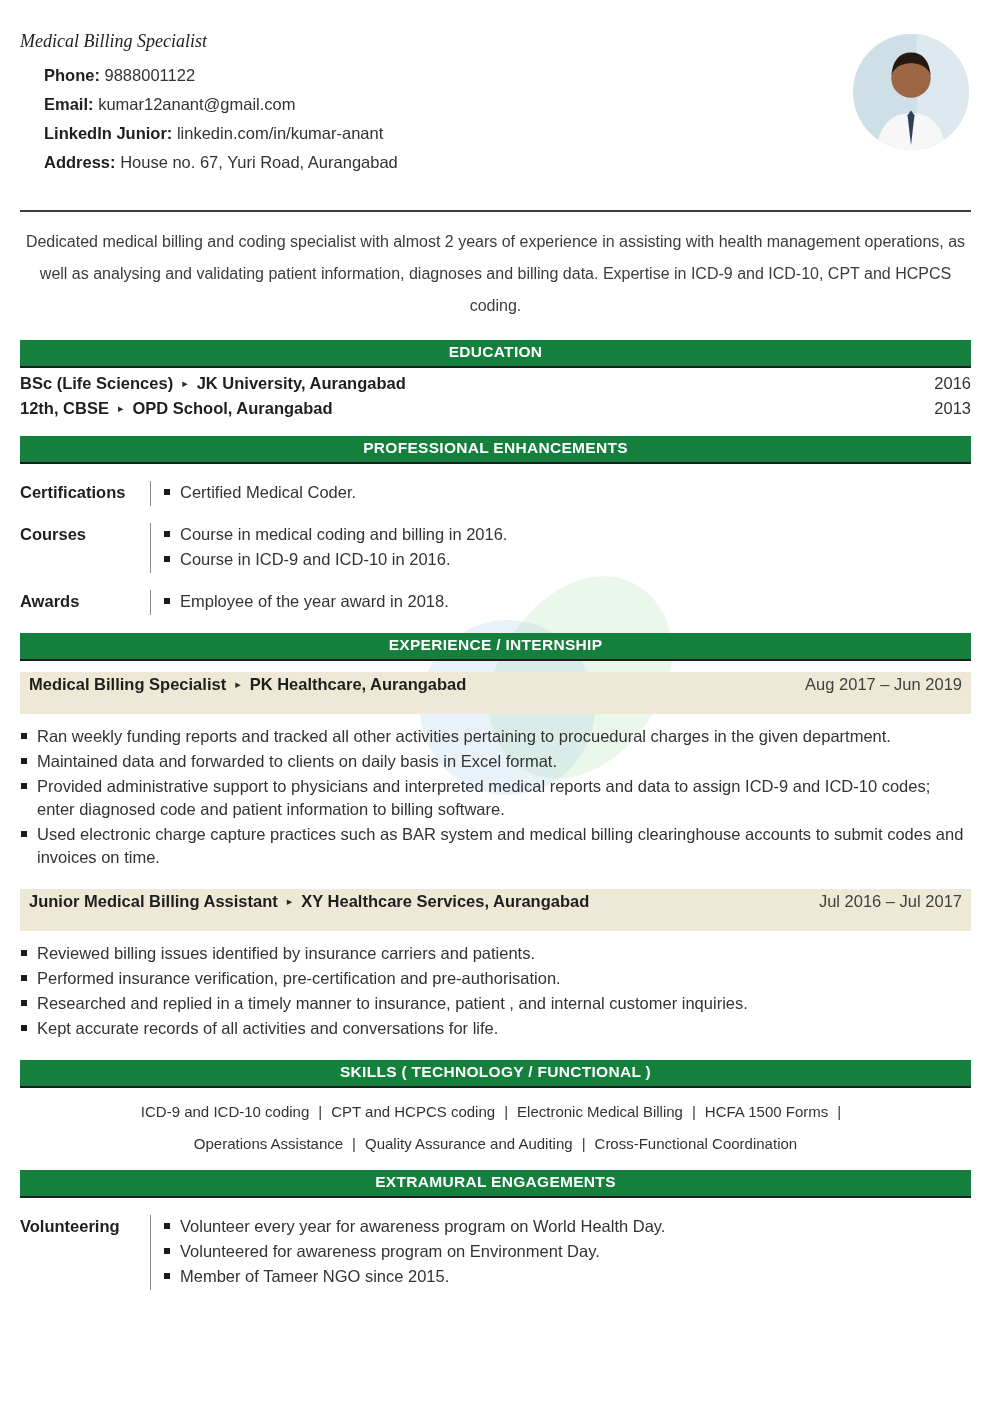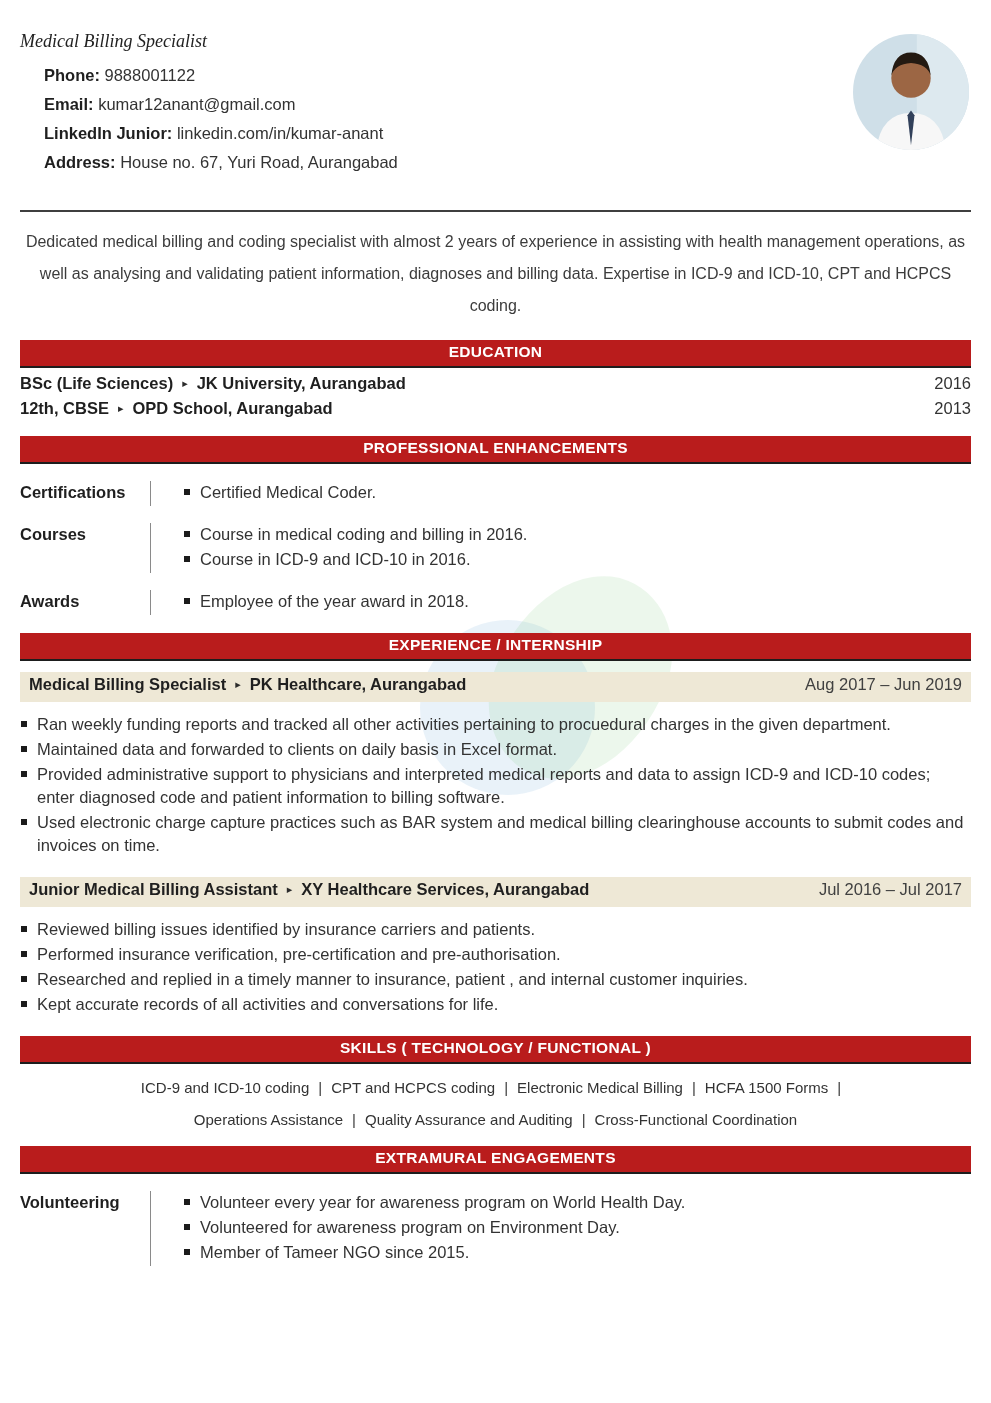--- a/index.html
+++ b/index.html
@@ -24,42 +24,42 @@
   .contact-label { font-weight:700; color:#1f1f1f;margin-left:24px; }
   .photo { position:absolute; right:2px; top:3px; width:116px; height:116px; border-radius:50%; overflow:hidden; }
   .photo svg { display:block; width:100%; height:100%; }
   .header-rule { border:none; border-top:2px solid #3f3f3f; margin-top:9px; }
 
   
   .summary { margin-top:14px; text-align:center; font-size:16px; line-height:32px; color:#3c3c3c; }
 
   
   .section-bar {
-    margin-top:18px; background:#b91c1c; color:#ffffff;
+    margin-top:18px; background:#15803d; color:#ffffff;
     text-align:center; font-weight:700; font-size:15.5px;
     letter-spacing:.3px; padding:3px 0 5px;
     border-bottom:2px solid #1d1d1d;
   }
 
   
   .edu-row { display:flex; justify-content:space-between; align-items:baseline; padding-top:6px; font-size:16.5px; }
   .edu-left { font-weight:700; color:#1f1f1f; }
   .sep-arrow { font-size:11px; color:#2b2b2b; padding:0 9px; vertical-align:2px; font-weight:400; }
   .edu-year { font-weight:400; color:#333; }
 
   
   .label-row { display:flex; margin-top:17px; }
   .row-label { flex:0 0 130px; width:130px; font-weight:700; color:#1f1f1f; font-size:16.5px; line-height:23px; }
-  .row-content { flex:1; border-left:1px solid #8a8a8a; padding-left:32px; }
+  .row-content { flex:1; border-left:1px solid #8a8a8a; padding-left:12px; }
   ul.bullets { list-style:none; }
   ul.bullets li { position:relative; padding-left:17px; font-size:16.5px; line-height:23px; margin-bottom:2px; color:#333; }
   ul.bullets li::before { content:""; position:absolute; left:1px; top:8px; width:6px; height:6px; background:#1b1b1b; }
 
   
-  .job-row { display:flex; justify-content:space-between; align-items:center; background:#eee8d6; padding:3px 9px 8px; margin-top:11px; font-size:16.5px; }
+  .job-row { display:flex; justify-content:space-between; align-items:center; background:#eee8d6; padding:3px 9px 20px; margin-top:11px; font-size:16.5px; }
   .job-left { font-weight:700; color:#1f1f1f; }
   .job-dates { font-weight:400; color:#404040; white-space:nowrap; padding-left:12px; }
   .job-bullets { margin:11px 0 20px; }
   .job-bullets li { margin-bottom:3px; }
 
   
   .skills-line { text-align:center; font-size:15px; margin-top:15px; color:#333; }
   .skill-divider { padding:0 9px; color:#3a3a3a; }
 </style>
 </head>

